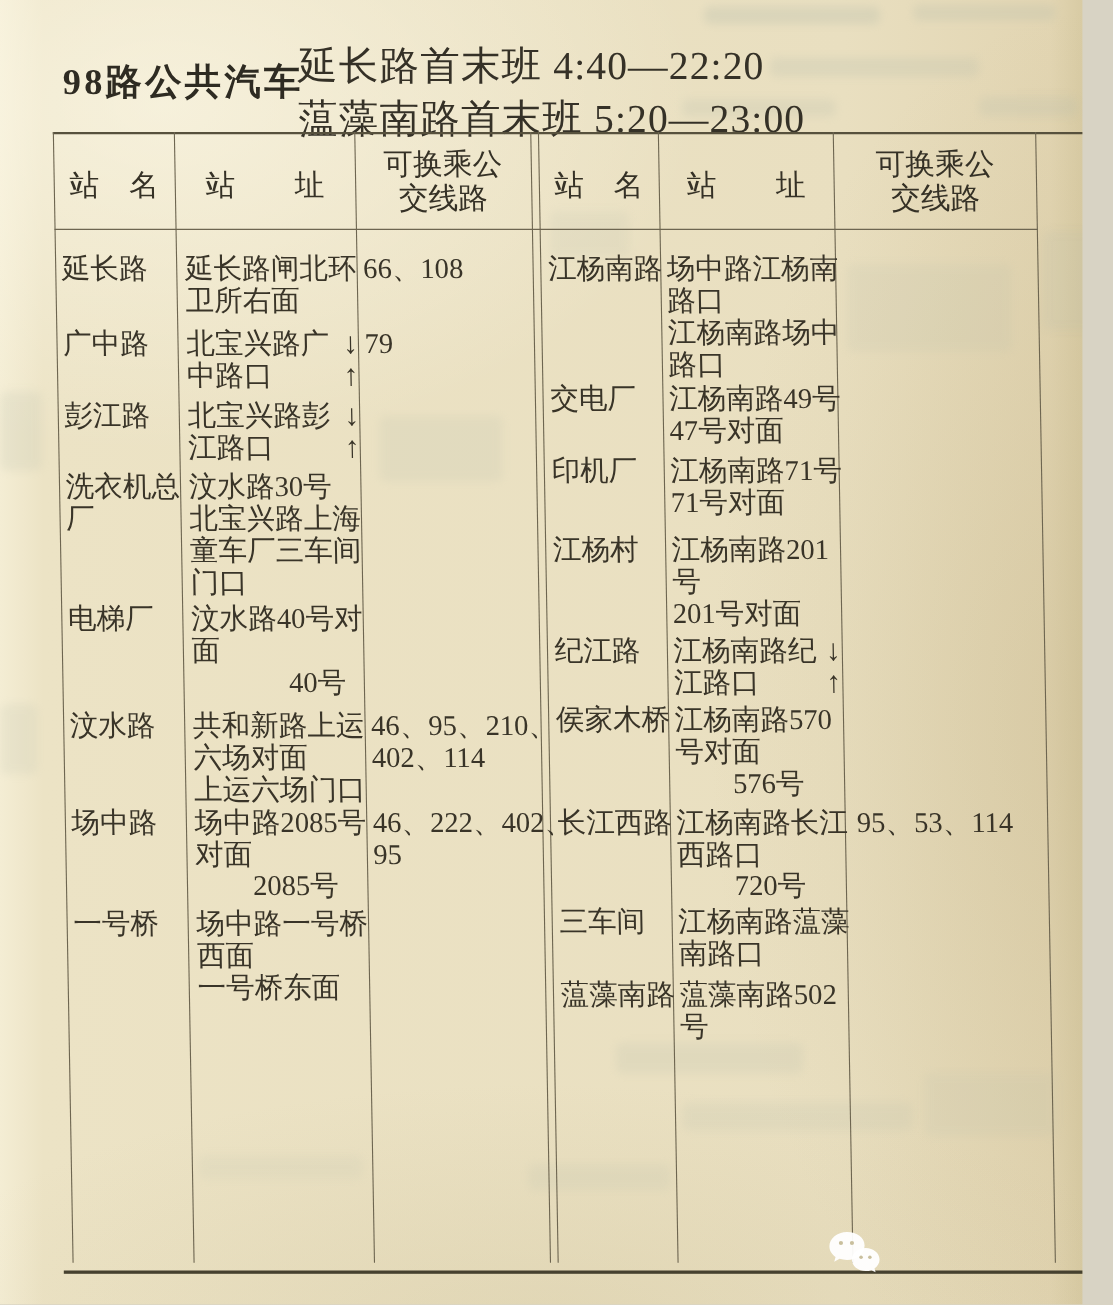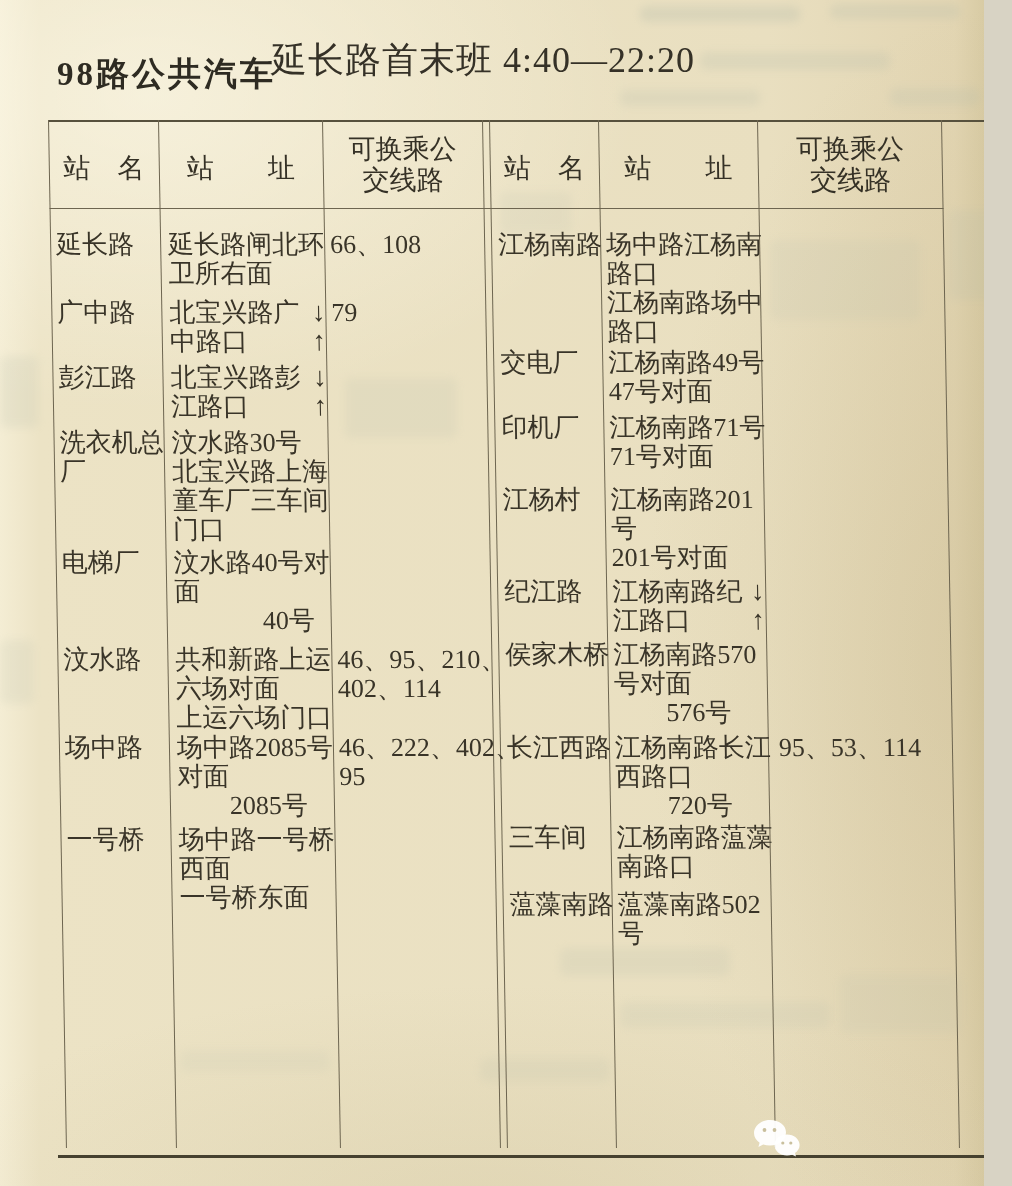--- a/index.html
+++ b/index.html
@@ -75,20 +75,21 @@
   <div class="smudge" style="left:0px;top:356px;width:38px;height:72px;opacity:.18"></div>
   <div class="smudge" style="left:0px;top:640px;width:34px;height:64px;opacity:.16"></div>
   <div class="smudge" style="left:560px;top:948px;width:170px;height:28px;opacity:.18"></div>
   <div class="smudge" style="left:620px;top:1002px;width:210px;height:26px;opacity:.16"></div>
   <div class="smudge" style="left:480px;top:1058px;width:130px;height:24px;opacity:.15"></div>
   <div class="smudge" style="left:840px;top:975px;width:120px;height:58px;opacity:.13"></div>
   <div class="smudge" style="left:180px;top:1050px;width:150px;height:22px;opacity:.12"></div>
 
   <div class="page-title">98路公共汽车</div>
   <div class="sched s1">延长路首末班 4:40—22:20</div>
+  <div class="sched s2">蕰藻南路首末班 5:20—23:00</div>
 
   <div class="table-area">
 
     <div class="hline top"></div>
     <div class="hline head"></div>
     <div class="vline" style="left:0"></div>
     <div class="vline" style="left:110px"></div>
     <div class="vline" style="left:274px"></div>
     <div class="vline" style="left:434px"></div>
     <div class="vline" style="left:441px"></div>

